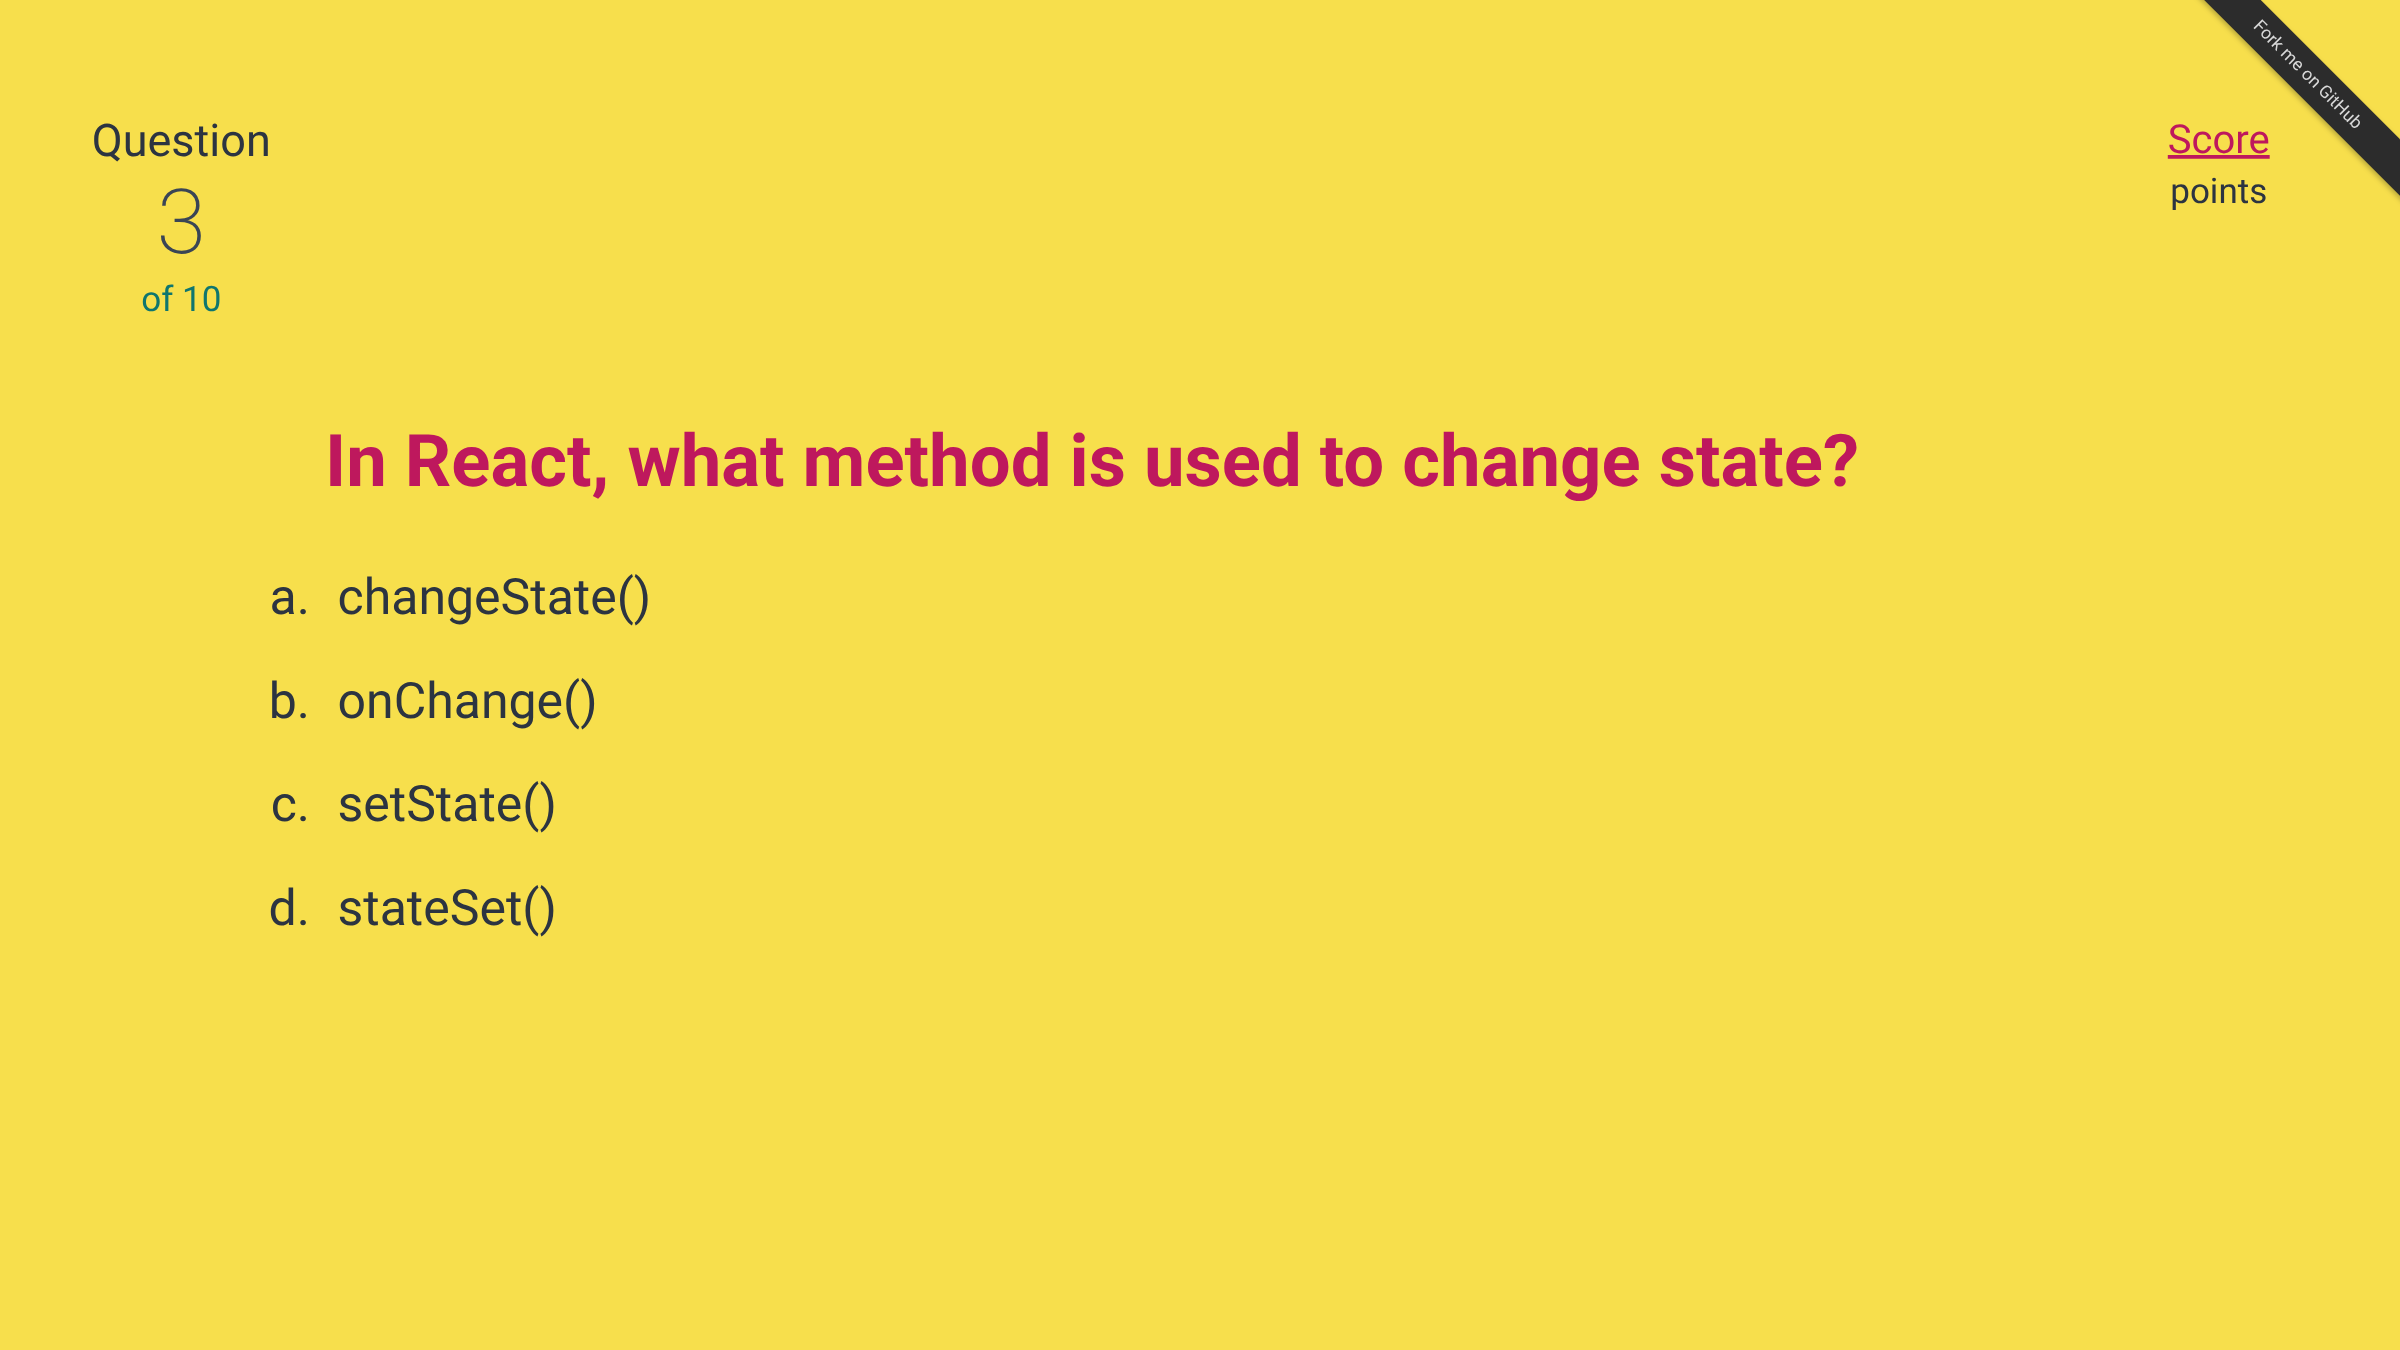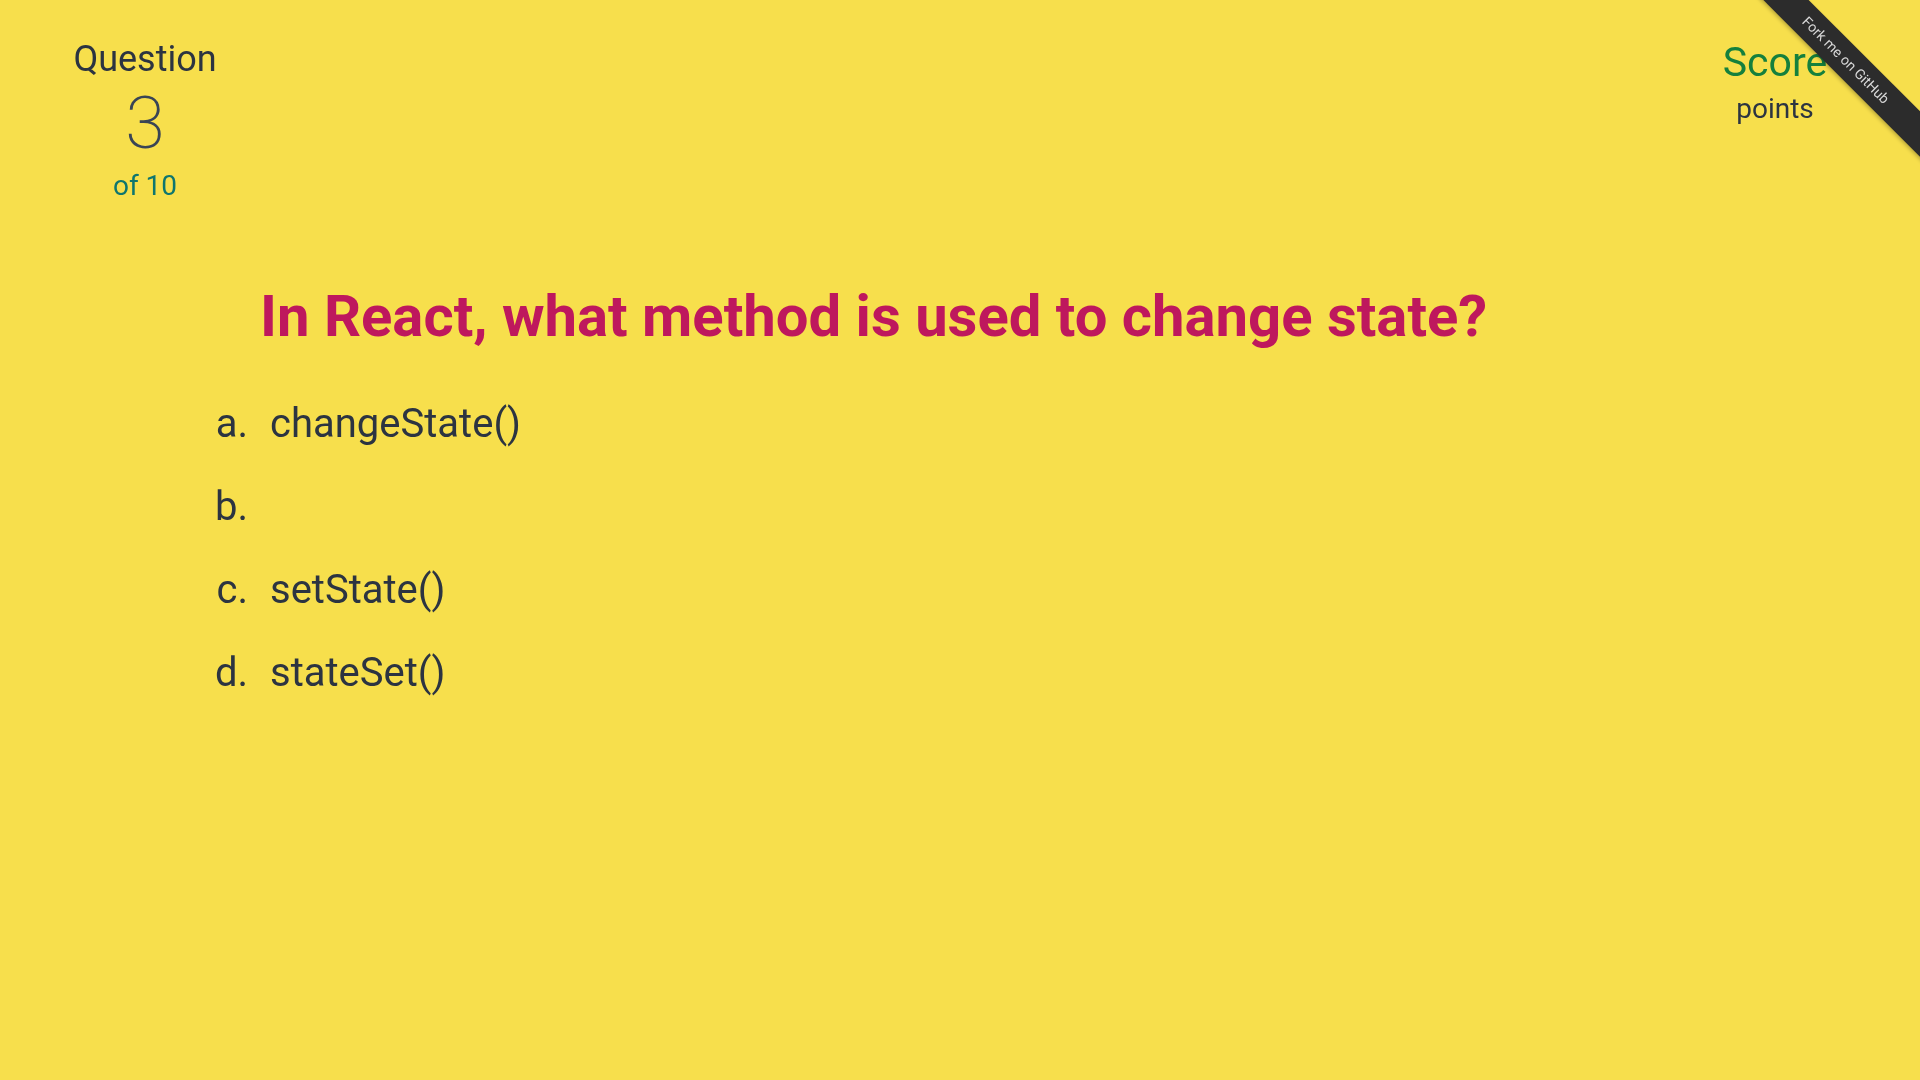--- a/index.html
+++ b/index.html
@@ -13,21 +13,21 @@
       background-color: #f7df4c;
       font-family: 'Segoe UI', 'Roboto', 'Helvetica Neue', Arial, sans-serif;
       color: #2c3441;
       position: relative;
       overflow: hidden;
     }
     .header {
       display: flex;
       justify-content: space-between;
       align-items: flex-start;
-      padding: 38px 70px 0 70px;
+      padding: 92px 70px 0 70px;
     }
     .question-counter {
       text-align: center;
       min-width: 150px;
     }
     .question-counter .label {
       font-size: 36px;
       font-weight: 400;
       color: #2c3441;
     }
@@ -50,23 +50,24 @@
       letter-spacing: 1px;
       color: #2c3441;
       align-self: center;
       margin-top: 40px;
     }
     .score-box {
       text-align: center;
       min-width: 150px;
     }
     .score-box .label {
-      font-size: 41px;
+      font-size: 32px;
       font-weight: 400;
-      color: #15803d;
+      color: #be185d;
+      text-decoration: underline;
     }
     .score-box .number {
       font-size: 72px;
       font-weight: 200;
       color: #3a4555;
       line-height: 1.1;
       margin-top: 4px;
     }
     .score-box .unit {
       font-size: 28px;
@@ -143,20 +144,21 @@
 
 <div class="content">
   <div class="question-text">In React, what method is used to change state?</div>
   <ul class="answers">
     <li>
       <span class="letter">a.</span>
       <span>changeState()</span>
     </li>
     <li>
       <span class="letter">b.</span>
+      <span>onChange()</span>
     </li>
     <li>
       <span class="letter">c.</span>
       <span>setState()</span>
     </li>
     <li>
       <span class="letter">d.</span>
       <span>stateSet()</span>
     </li>
   </ul>

